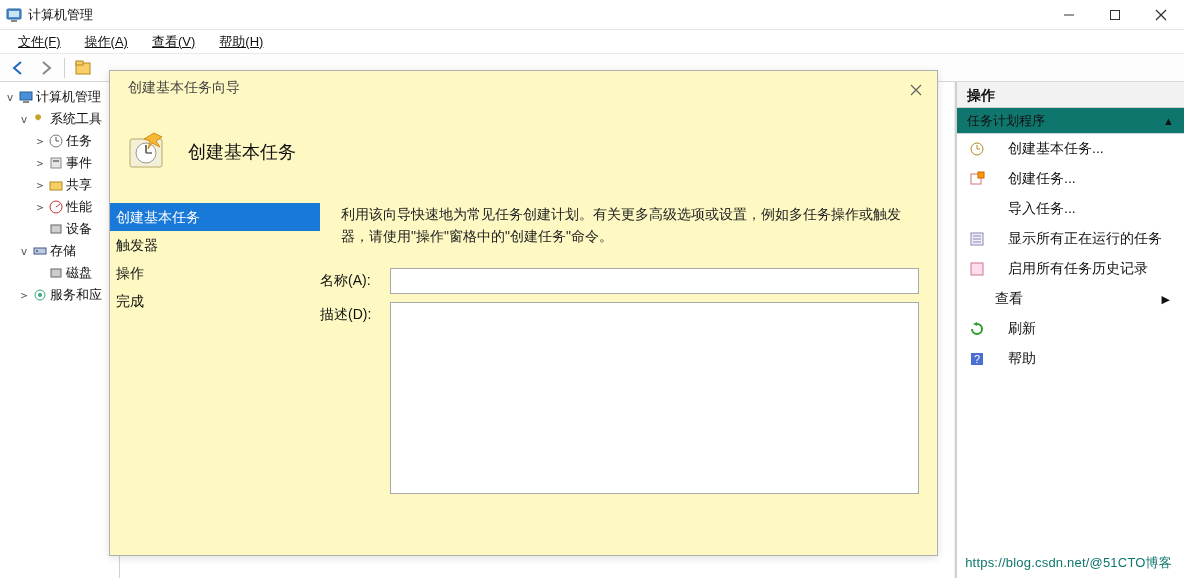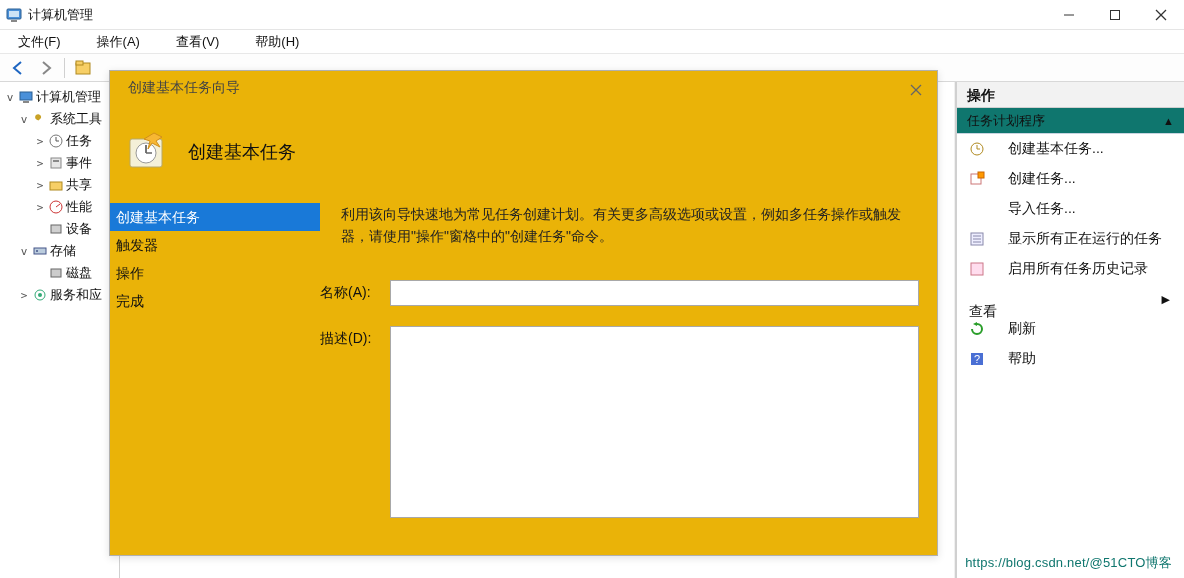--- a/index.html
+++ b/index.html
@@ -8,21 +8,21 @@
 
   
   .titlebar { height: 30px; background: #fff; display: flex; align-items: center; padding-left: 6px; border-bottom: 1px solid #e5e5e5; position: relative; }
   .titlebar .title { margin-left: 6px; font-size: 13px; }
   .win-controls { position: absolute; right: 0; top: 0; height: 29px; display: flex; }
   .win-controls div { width: 46px; height: 29px; display: flex; align-items: center; justify-content: center; }
   .win-controls svg { display: block; }
   .app-icon { width: 16px; height: 16px; display:inline-flex; align-items:center; justify-content:center; }
 
   
-  .menubar { height: 24px; display: flex; align-items: center; padding-left: 8px; gap: 16px; border-bottom: 1px solid #e8e8e8; background: #fff; }
+  .menubar { height: 24px; display: flex; align-items: center; padding-left: 8px; gap: 4px; border-bottom: 1px solid #e8e8e8; background: #fff; text-decoration: underline; }
   .menubar span { padding: 2px 10px; font-size: 13px; }
 
   
   .toolstrip { height: 28px; display: flex; align-items: center; gap: 4px; padding-left: 6px; border-bottom: 1px solid #d8d8d8; background: #fdfdfd; }
   .toolstrip .tbtn { width: 24px; height: 22px; display: flex; align-items: center; justify-content: center; }
   .toolstrip .sep { width:1px; height:20px; background:#d0d0d0; margin:0 2px; }
 
   
   .main { display: flex; height: calc(578px - 30px - 24px - 28px); }
   .tree-panel { width: 120px; border-right: 1px solid #d0d0d0; background: #fff; font-size: 13px; padding-top: 4px; overflow: hidden; white-space: nowrap; }
@@ -40,35 +40,35 @@
   .actions-panel { width: 228px; border-left: 1px solid #d0d0d0; background: #fff; display:flex; flex-direction:column; }
   .actions-header { height: 26px; line-height: 26px; padding-left: 10px; font-size: 14px; font-weight: bold; background: #f2f2f2; border-bottom: 1px solid #d0d0d0; }
   .actions-scroll { flex:1; overflow:auto; }
   .action-group-title { height: 26px; line-height:26px; padding: 0 10px; background: #0f766e; border-bottom: 1px solid #c8d4e0; display:flex; align-items:center; justify-content:space-between; font-size:13px;}
   .action-item { height: 30px; display: flex; align-items: center; padding-left: 12px; gap: 23px; font-size: 14px; }
   .action-item .ai-icon { width:16px; height:16px; display:flex; align-items:center; justify-content:center;}
   .action-item.sub { justify-content:space-between; padding-right:14px;}
   .chev { font-size:11px;}
 
   
-  .dialog { position: absolute; left: 109px; top: 70px; width: 829px; height: 486px; background: #eab308; border: 1px solid #b0b0b0; box-shadow: 0 2px 8px rgba(0,0,0,.12); z-index: 30; }
+  .dialog { position: absolute; left: 109px; top: 70px; width: 829px; height: 486px; background: #fef9c3; border: 1px solid #b0b0b0; box-shadow: 0 2px 8px rgba(0,0,0,.12); z-index: 30; }
   .dialog-header { height: 40px; display: flex; align-items: center; position: relative; }
   .dialog-title { position:absolute; left:18px; top:8px; font-size: 14px; color:#444; }
   .dialog-close { position: absolute; right: 12px; top: 10px; width: 18px; height: 18px; display:flex; align-items:center; justify-content:center; }
   .dialog-hero { display: flex; align-items: center; gap: 20px; padding: 20px 18px 30px 16px; }
   .hero-icon { width: 42px; height: 42px; }
   .hero-title { font-size: 18px; color:#111; }
 
   .dialog-body { display:flex; height: calc(100% - 40px - 92px); }
   .wizard-steps { width: 210px; }
   .wiz-step { height: 28px; line-height: 28px; padding-left: 6px; font-size: 14px; }
   .wiz-step.sel { background: #1979d8; color: #fff; }
   .wizard-form { flex:1; padding-right: 18px; display:flex; flex-direction:column;}
   .wizard-desc { font-size: 14px; line-height: 1.6; color:#222; margin-bottom: 12px; padding-left: 21px; }
-  .form-row { display:flex; align-items:flex-start; margin-top: 20px; }
+  .form-row { display:flex; align-items:flex-start; margin-top: 8px; }
   .form-label { width: 70px; font-size:14px; padding-top:4px;}
   .form-input { flex:1; }
   .form-input input { width:100%; height: 26px; border:1px solid #a8a8a8; padding:2px 4px; font-size:13px; background:#fff;}
   .form-input textarea { width:100%; height: 192px; border:1px solid #a8a8a8; padding:4px; font-size:13px; background:#fff; resize:none;}
 
   .watermark { position:absolute; bottom:6px; right:12px; color:#0f766e; font-size:13px; z-index:5; font-family: Arial, sans-serif; letter-spacing:0.2px;}
 </style>
 </head>
 <body>
 
@@ -275,21 +275,21 @@
       </div>
       <div class="action-item">
         <span class="ai-icon">
             <svg width="16" height="16">
               <rect x="2" y="2" width="12" height="12" fill="#fde" stroke="#c78"></rect>
             </svg>
           </span>
         <span>启用所有任务历史记录</span>
       </div>
       <div class="action-item sub">
-        <span style="display:flex;align-items:center;gap:10px;flex-direction:column;">
+        <span style="display:flex;align-items:center;gap:10px;">
           <span class="ai-icon"></span>
           <span>查看</span>
         </span>
         <span class="chev">▶</span>
       </div>
       <div class="action-item">
         <span class="ai-icon">
             <svg width="16" height="16">
               <path d="M8 3 A5 5 0 1 1 3 8" fill="none" stroke="#2a9e2a" stroke-width="2"></path>
               <path d="M8 1 L8 5 L4 3 Z" fill="#2a9e2a"></path>

